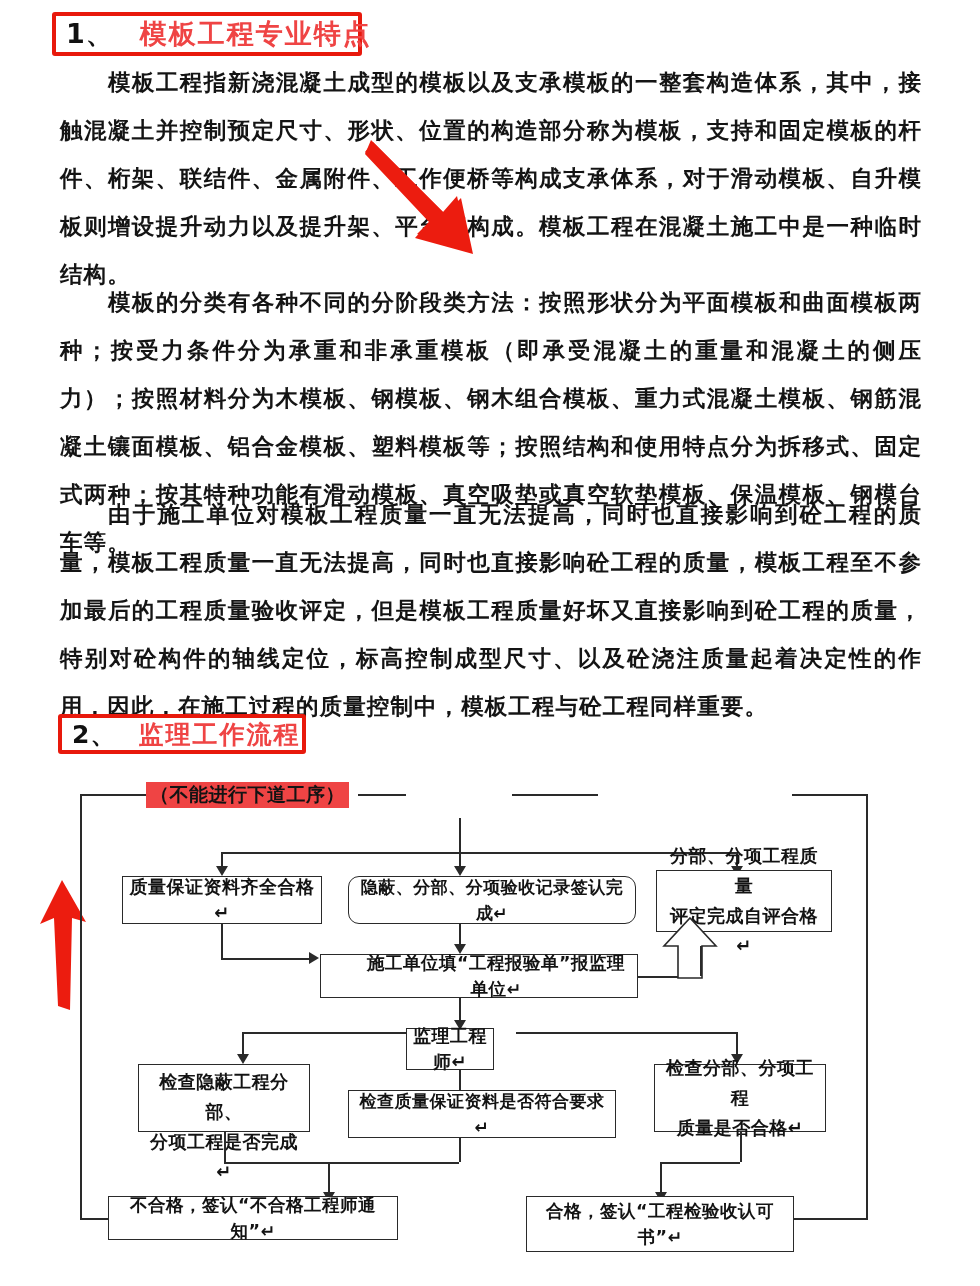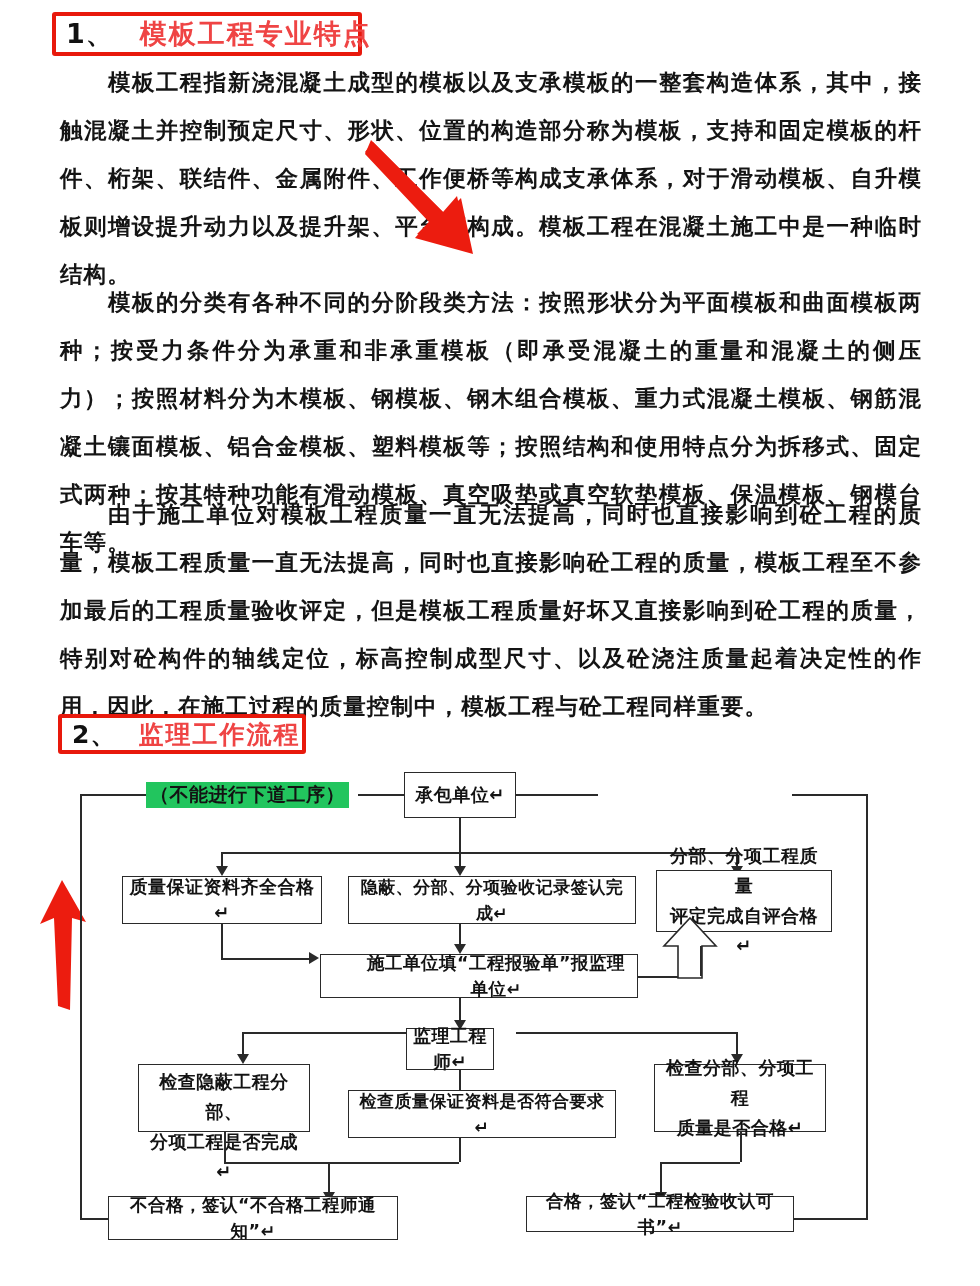--- a/index.html
+++ b/index.html
@@ -77,21 +77,21 @@
     padding:2px 6px;
   }
   .fbox.two-line{line-height:30px;}
   .flabel{
     position:absolute;
     font-size:19px;
     letter-spacing:.5px;
     font-weight:600;
     color:#131313;
     white-space:nowrap;
-    background:#22c55e;
+    background:#ef4444;
     padding:0 4px;
   }
   .line{position:absolute;background:#2a2a2a;}
   .hline{height:1.6px;}
   .vline{width:1.6px;}
   .arrowhead-down{
     position:absolute;
     width:0;height:0;
     border-left:6px solid transparent;
     border-right:6px solid transparent;
@@ -144,35 +144,34 @@
 
     <div class="line vline" style="left:866px;top:24px;height:424px;"></div>
     <div class="line hline" style="left:792px;top:24px;width:76px;"></div>
     <div class="line hline" style="left:794px;top:448px;width:74px;"></div>
 
     <div class="flabel" style="left:146px;top:12px;">（不能进行下道工序）</div>
 
     <div class="line hline" style="left:358px;top:24px;width:48px;"></div>
     <div class="line hline" style="left:512px;top:24px;width:86px;"></div>
 
-    <div class="fbox" style="left:404px;top:2px;width:112px;height:46px;">承包单位↵</div>
 
     <div class="line vline" style="left:459px;top:48px;height:34px;"></div>
 
     <div class="line hline" style="left:221px;top:82px;width:516px;"></div>
     <div class="line vline" style="left:221px;top:82px;height:16px;"></div>
     <div class="line vline" style="left:459px;top:82px;height:16px;"></div>
     <div class="line vline" style="left:736px;top:82px;height:16px;"></div>
     <div class="arrowhead-down" style="left:216px;top:96px;"></div>
     <div class="arrowhead-down" style="left:454px;top:96px;"></div>
     <div class="arrowhead-down" style="left:731px;top:96px;"></div>
 
     <div class="fbox" style="left:122px;top:106px;width:200px;height:48px;">质量保证资料齐全合格↵</div>
 
-    <div class="fbox" style="left:348px;top:106px;width:288px;height:48px;font-size:17px;">隐蔽、分部、分项验收记录签认完成↵</div>
+    <div class="fbox" style="left:348px;top:106px;width:288px;height:48px;font-size:17px;border-radius:11px;">隐蔽、分部、分项验收记录签认完成↵</div>
 
     <div class="fbox two-line" style="left:656px;top:100px;width:176px;height:62px;flex-direction:column;">
       <span>分部、分项工程质量</span>
       <span>评定完成自评合格↵</span>
     </div>
 
     <div class="line vline" style="left:221px;top:154px;height:34px;"></div>
     <div class="line hline" style="left:221px;top:188px;width:88px;"></div>
     <div class="arrowhead-right" style="left:309px;top:182px;"></div>
 
@@ -223,16 +222,16 @@
     <div class="line vline" style="left:459px;top:368px;height:24px;"></div>
     <div class="line hline" style="left:328px;top:392px;width:131px;"></div>
 
     <div class="line vline" style="left:740px;top:362px;height:30px;"></div>
     <div class="line hline" style="left:660px;top:392px;width:80px;"></div>
     <div class="line vline" style="left:660px;top:392px;height:32px;"></div>
     <div class="arrowhead-down" style="left:655px;top:422px;"></div>
 
     <div class="fbox" style="left:108px;top:426px;width:290px;height:44px;font-size:17.5px;">不合格，签认“不合格工程师通知”↵</div>
 
-    <div class="fbox" style="left:526px;top:426px;width:268px;height:36px;font-size:17.5px;">合格，签认“工程检验收认可书”↵</div>
+    <div class="fbox" style="left:526px;top:426px;width:268px;height:56px;font-size:17.5px;">合格，签认“工程检验收认可书”↵</div>
 
   </div>
 </div>
 
 </body></html>

